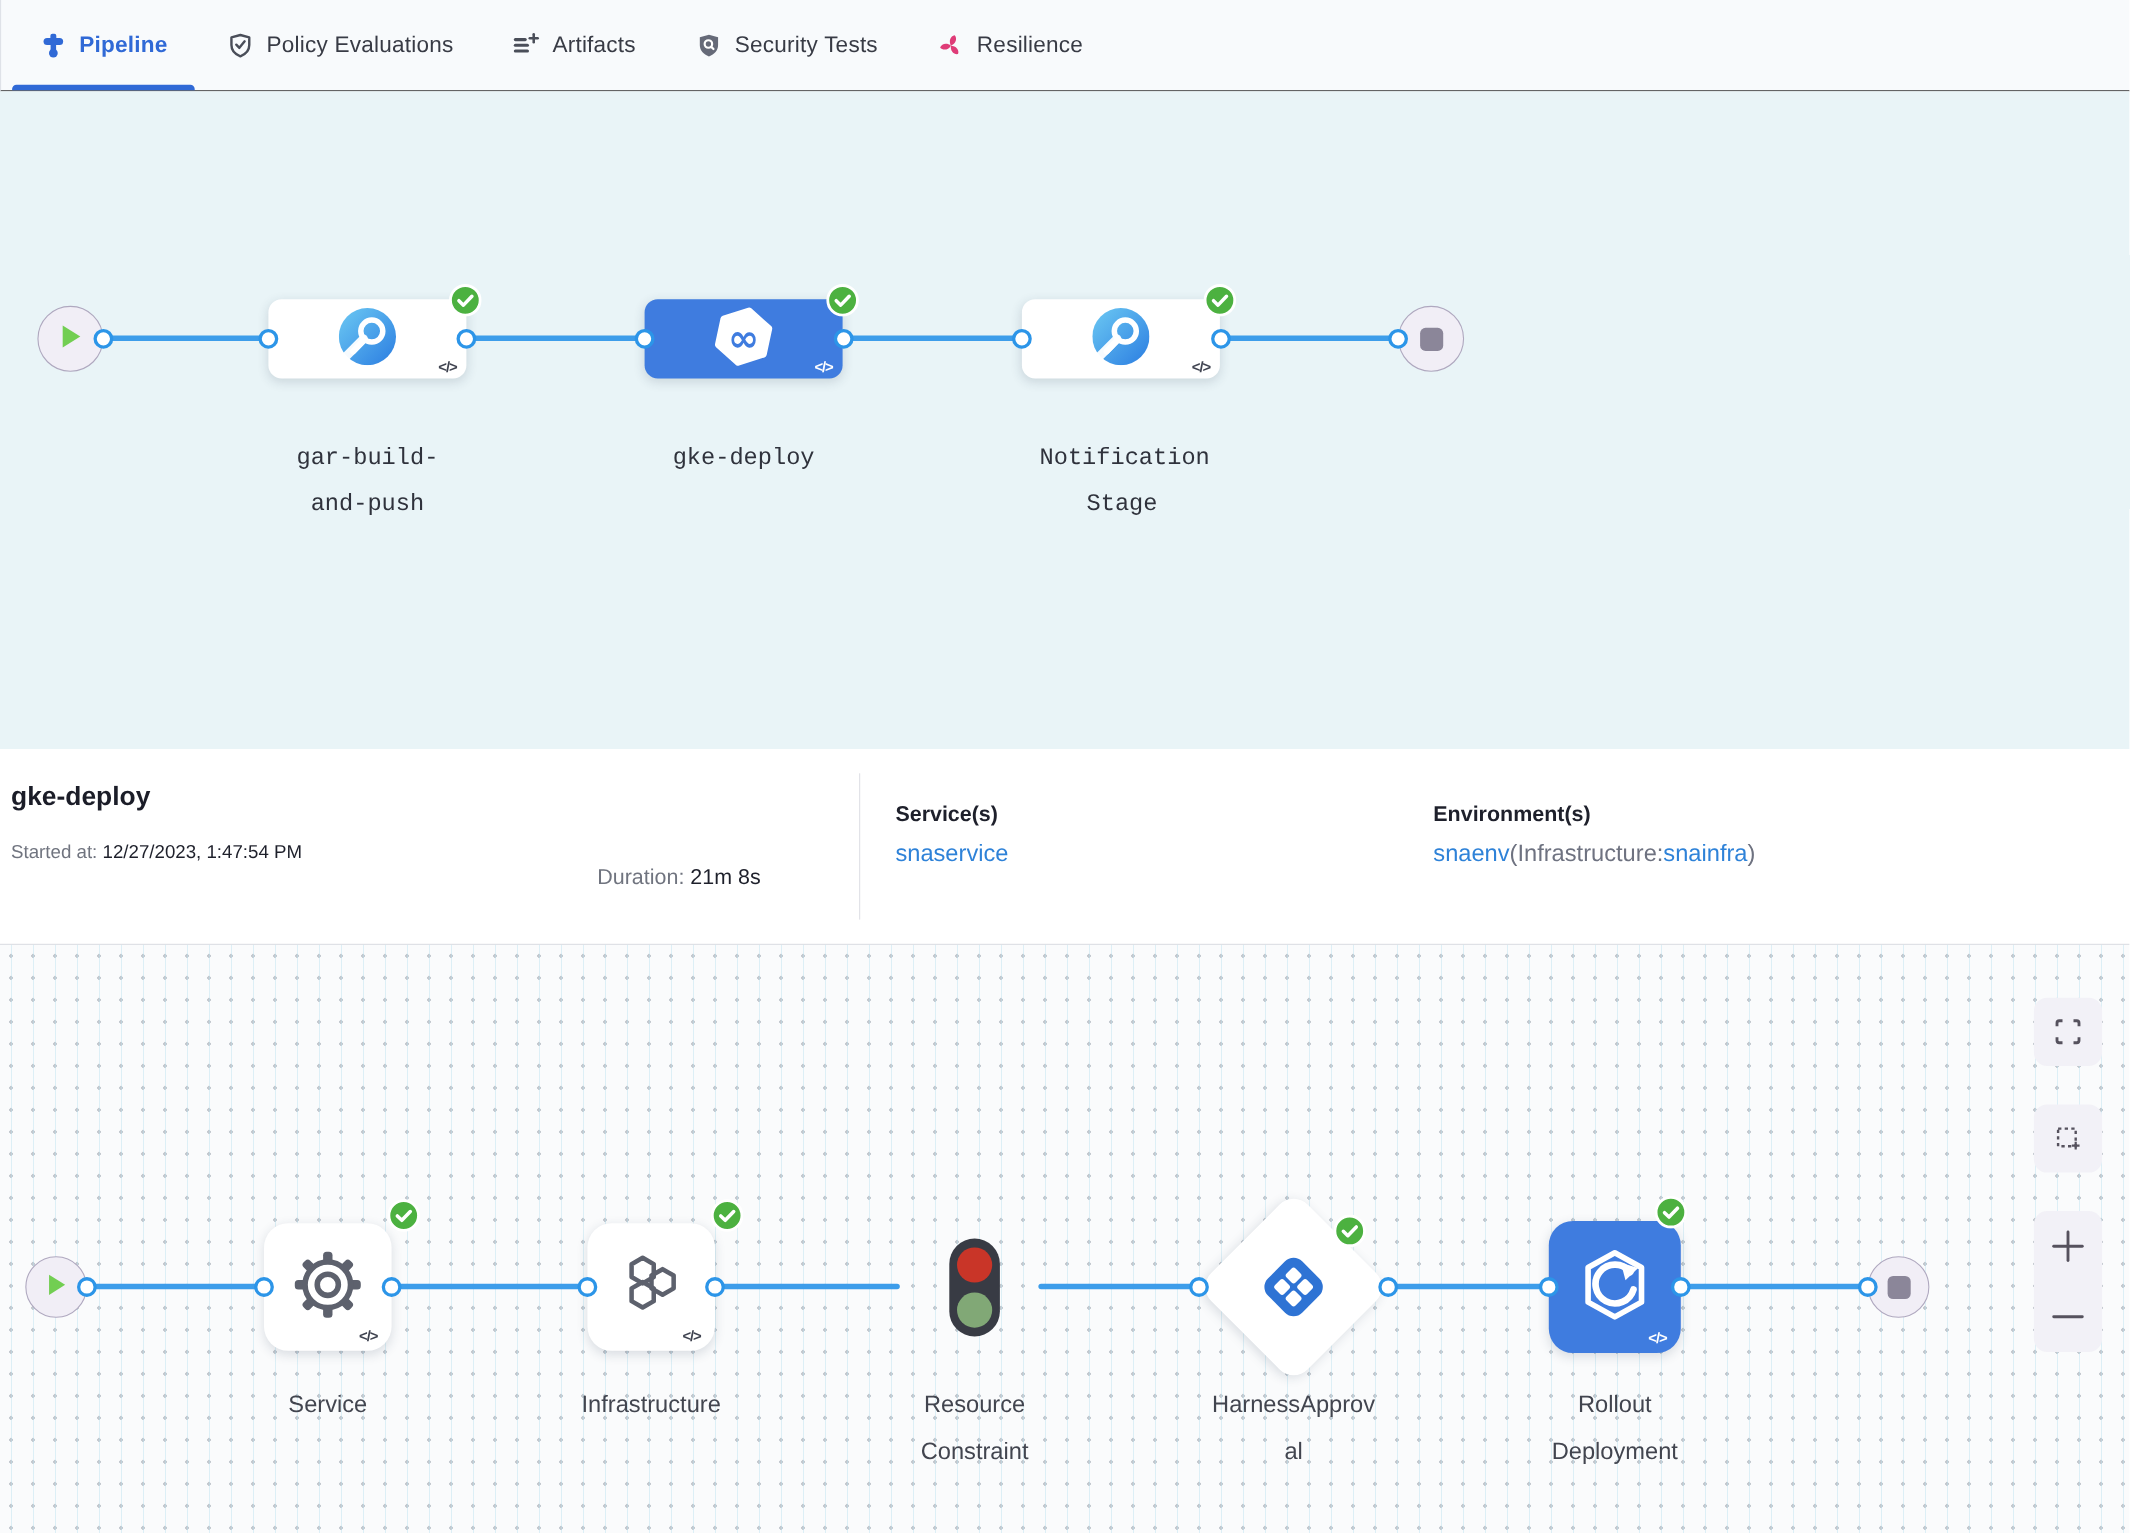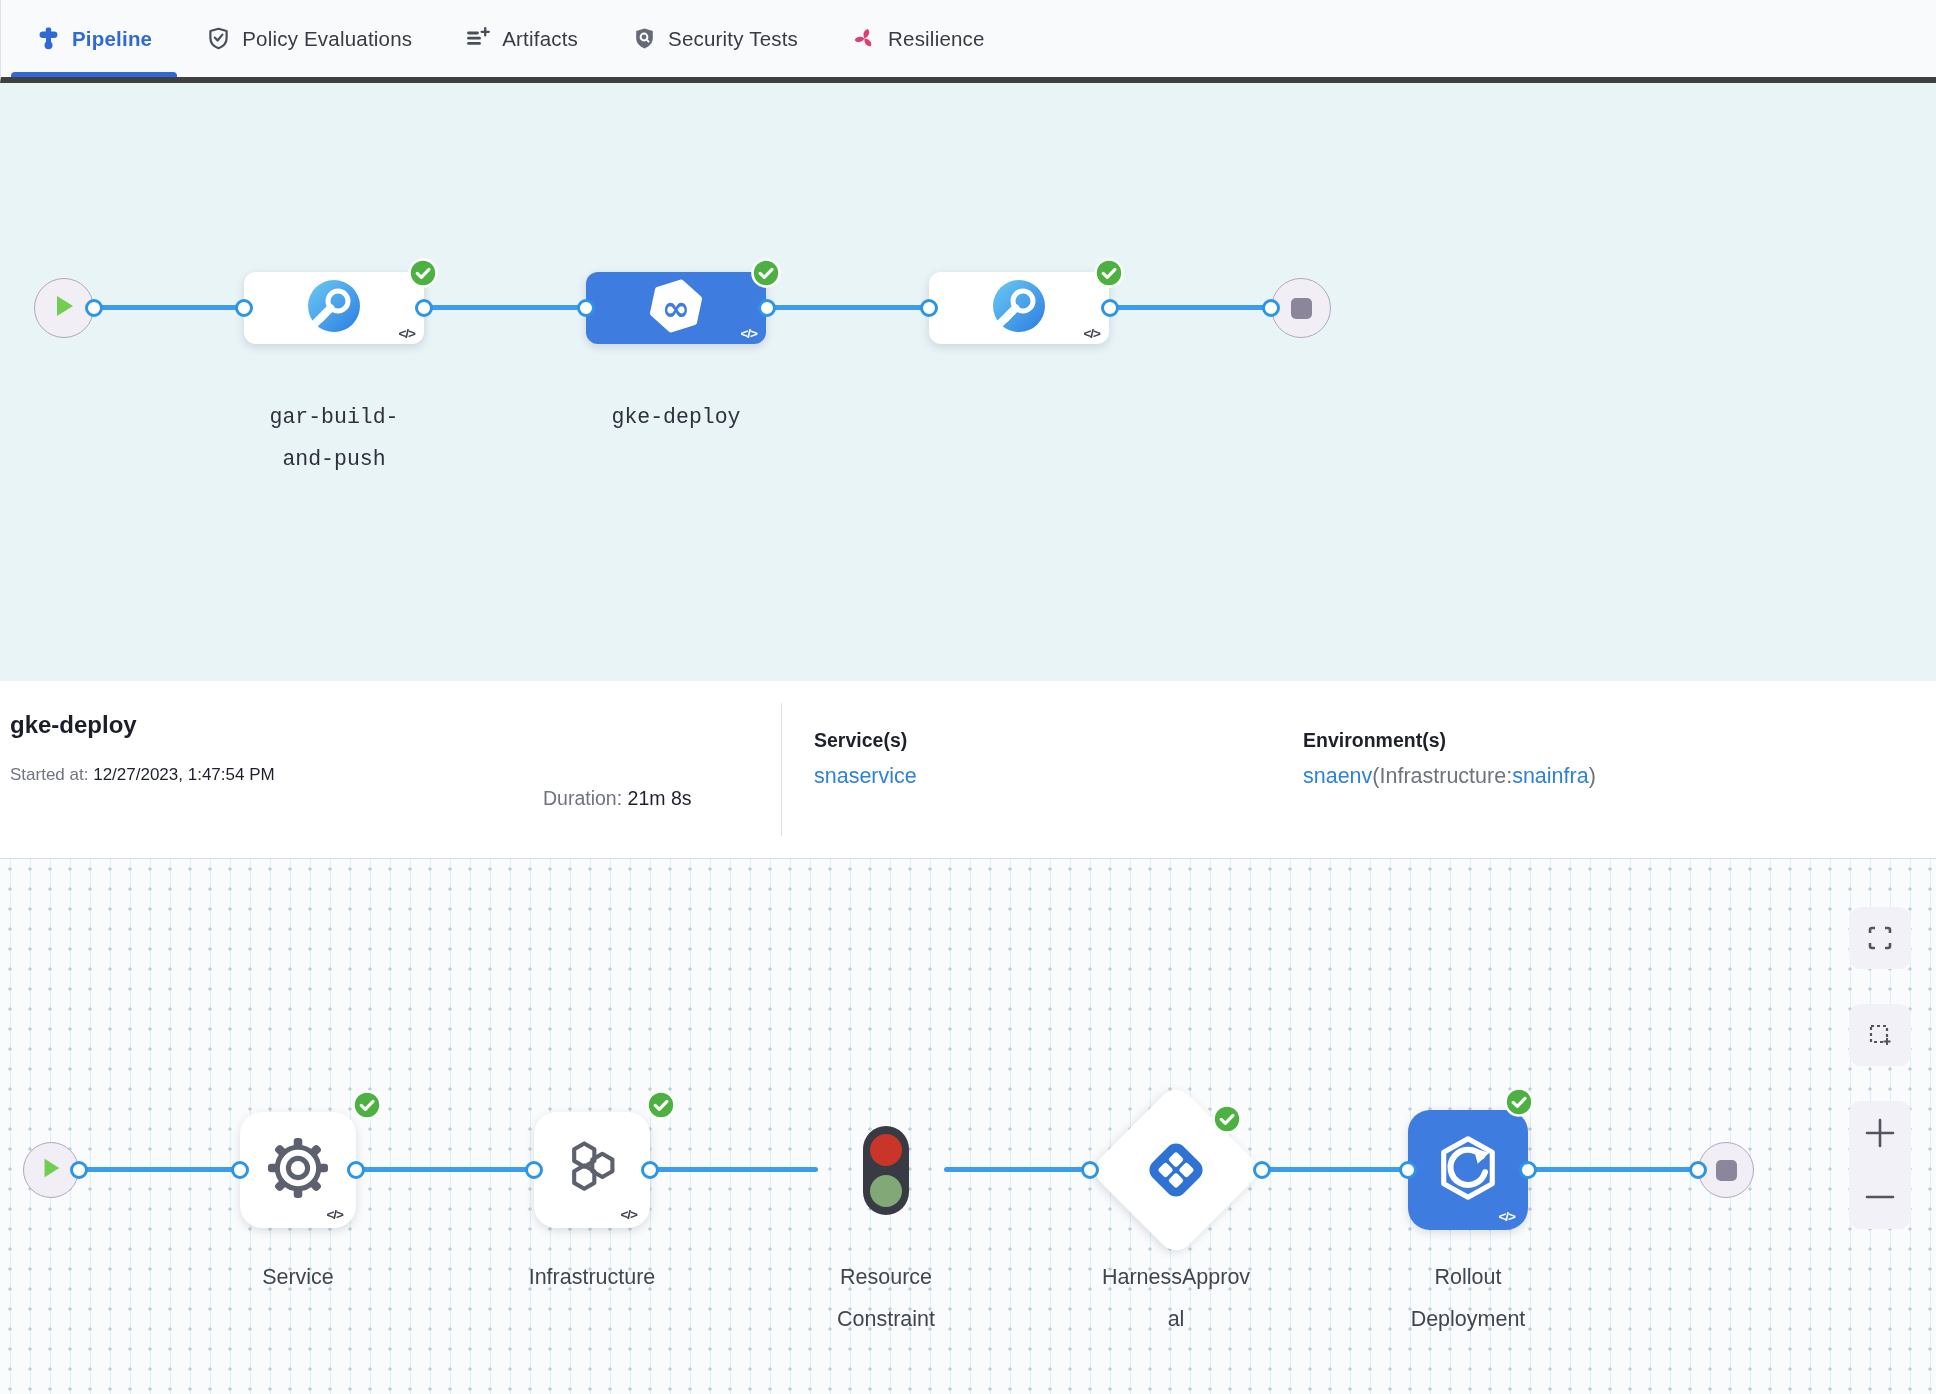--- a/index.html
+++ b/index.html
@@ -1,21 +1,21 @@
 <!DOCTYPE html>
 <html><head>
 <meta charset="utf-8">
 <style>
   * { margin:0; padding:0; box-sizing:border-box; }
   html,body { width:1936px; height:1394px; overflow:hidden; background:#fff;
     font-family:"Liberation Sans", sans-serif; }
 
   
   .tabbar { position:relative; width:100%; height:83px; background:#f8fafc;
-    border-bottom:6px solid #404040; border-left:1px solid #dfe2e8;
+    border-bottom:1px solid #404040; border-left:1px solid #dfe2e8;
     display:flex; align-items:stretch; padding-left:8px; }
   .tab { position:relative; display:flex; align-items:center; gap:11px;
     padding:0 27px; cursor:pointer; }
   .tab .tab-label { font-size:20.5px; font-weight:500; color:#383b45; letter-spacing:.2px; }
   .tab.active .tab-label { color:#3069d6; font-weight:700; }
   .tab.active::after { content:""; position:absolute; left:2px; right:2px; bottom:0;
     height:5px; background:#3069d6; border-radius:4px 4px 0 0; }
   .tab svg { display:block; }
 
   
@@ -237,20 +237,21 @@
   <div class="dot" style="left:235px; top:216px;"></div>
   <div class="dot" style="left:415px; top:216px;"></div>
   <div class="dot" style="left:577px; top:216px;"></div>
   <div class="dot" style="left:758px; top:216px;"></div>
   <div class="dot" style="left:920px; top:216px;"></div>
   <div class="dot" style="left:1101px; top:216px;"></div>
   <div class="dot" style="left:1262px; top:216px;"></div>
 
   <div class="graph-label" style="left:249px; top:313px; width:170px;">gar-build-and-push</div>
   <div class="graph-label" style="left:591px; top:313px; width:170px;">gke-deploy</div>
+  <div class="graph-label" style="left:945px; top:313px; width:150px;">Notification Stage</div>
 </section>
 
 <section class="info-bar">
   <div class="info-title">gke-deploy</div>
   <div class="info-row">
     <span>Started at:</span>
     <b>12/27/2023, 1:47:54 PM</b>
   </div>
   <div class="info-duration">
     <span>Duration:</span>

